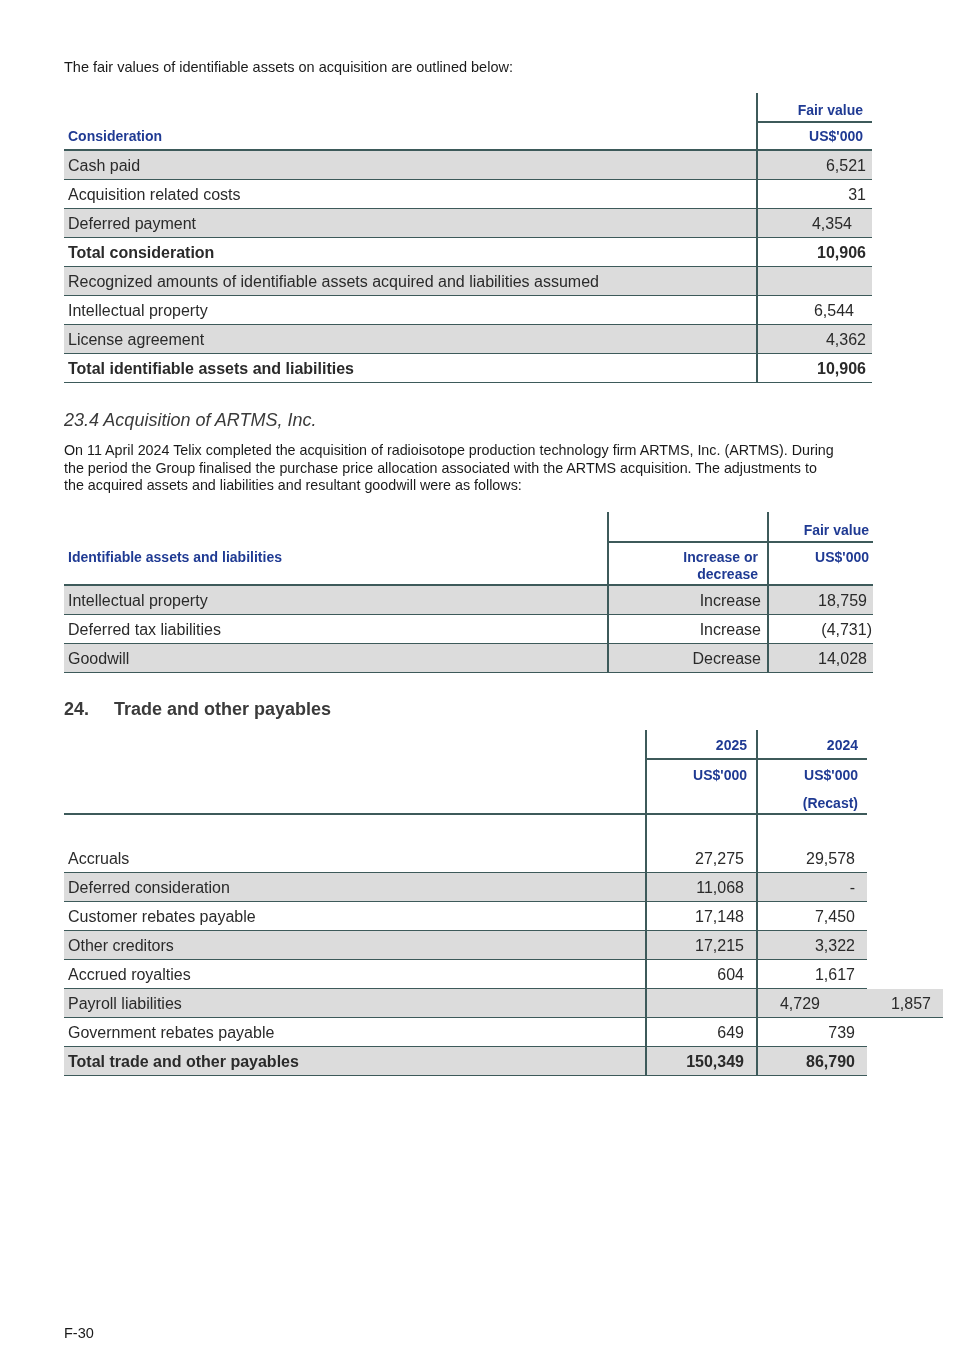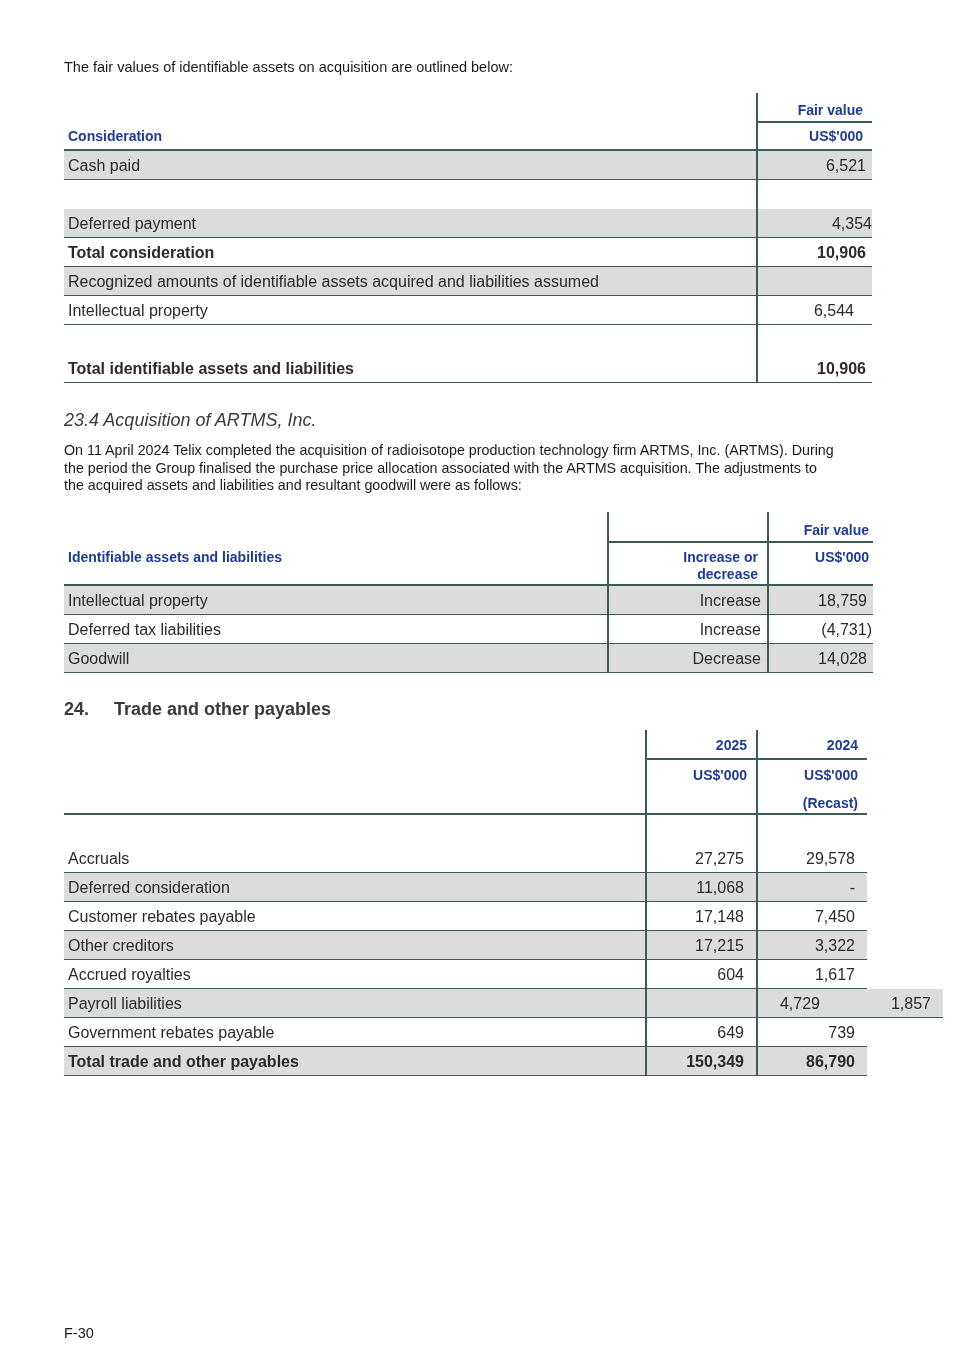--- a/index.html
+++ b/index.html
@@ -34,35 +34,43 @@
   <div class="hline" style="left:692px; top:28px; width:116px;"></div>
   <div class="hline" style="left:0; top:56px; width:808px;"></div>
   <div class="hdr r" style="right:9px; top:9px;">Fair value</div>
   <div class="hdr" style="left:4px; top:35px;">Consideration</div>
   <div class="hdr r" style="right:9px; top:35px;">US$'000</div>
 
   <div class="row shade" style="top:58px; width:808px;">
     <div class="cell lbl">Cash paid</div>
     <div class="cell num" style="right:6px;">6,521</div>
   </div>
+  <div class="row" style="top:87px; width:808px;">
+    <div class="cell lbl">Acquisition related costs</div>
+    <div class="cell num" style="right:6px;">31</div>
+  </div>
   <div class="row shade" style="top:116px; width:808px;">
     <div class="cell lbl">Deferred payment</div>
-    <div class="cell num" style="right:0;margin-left:8px;">4,354</div>
+    <div class="cell num" style="right:20px;margin-left:8px;">4,354</div>
   </div>
   <div class="row" style="top:145px; width:808px;">
     <div class="cell lbl bold">Total consideration</div>
     <div class="cell num bold" style="right:6px;">10,906</div>
   </div>
   <div class="row shade" style="top:174px; width:808px;">
     <div class="cell lbl">Recognized amounts of identifiable assets acquired and liabilities assumed</div>
     <div class="cell num" style="right:6px;"></div>
   </div>
   <div class="row" style="top:203px; width:808px;">
     <div class="cell lbl">Intellectual property</div>
     <div class="cell num" style="right:18px;">6,544</div>
+  </div>
+  <div class="row shade" style="top:232px; width:808px;">
+    <div class="cell lbl">License agreement</div>
+    <div class="cell num" style="right:6px;">4,362</div>
   </div>
   <div class="row" style="top:261px; width:808px;">
     <div class="cell lbl bold">Total identifiable assets and liabilities</div>
     <div class="cell num bold" style="right:6px;">10,906</div>
   </div>
 
   <div class="vline" style="left:692px; top:56px; height:234px; z-index:2;"></div>
 </div>
 
 <div class="abs h-sub">23.4 Acquisition of  ARTMS, Inc.</div>

